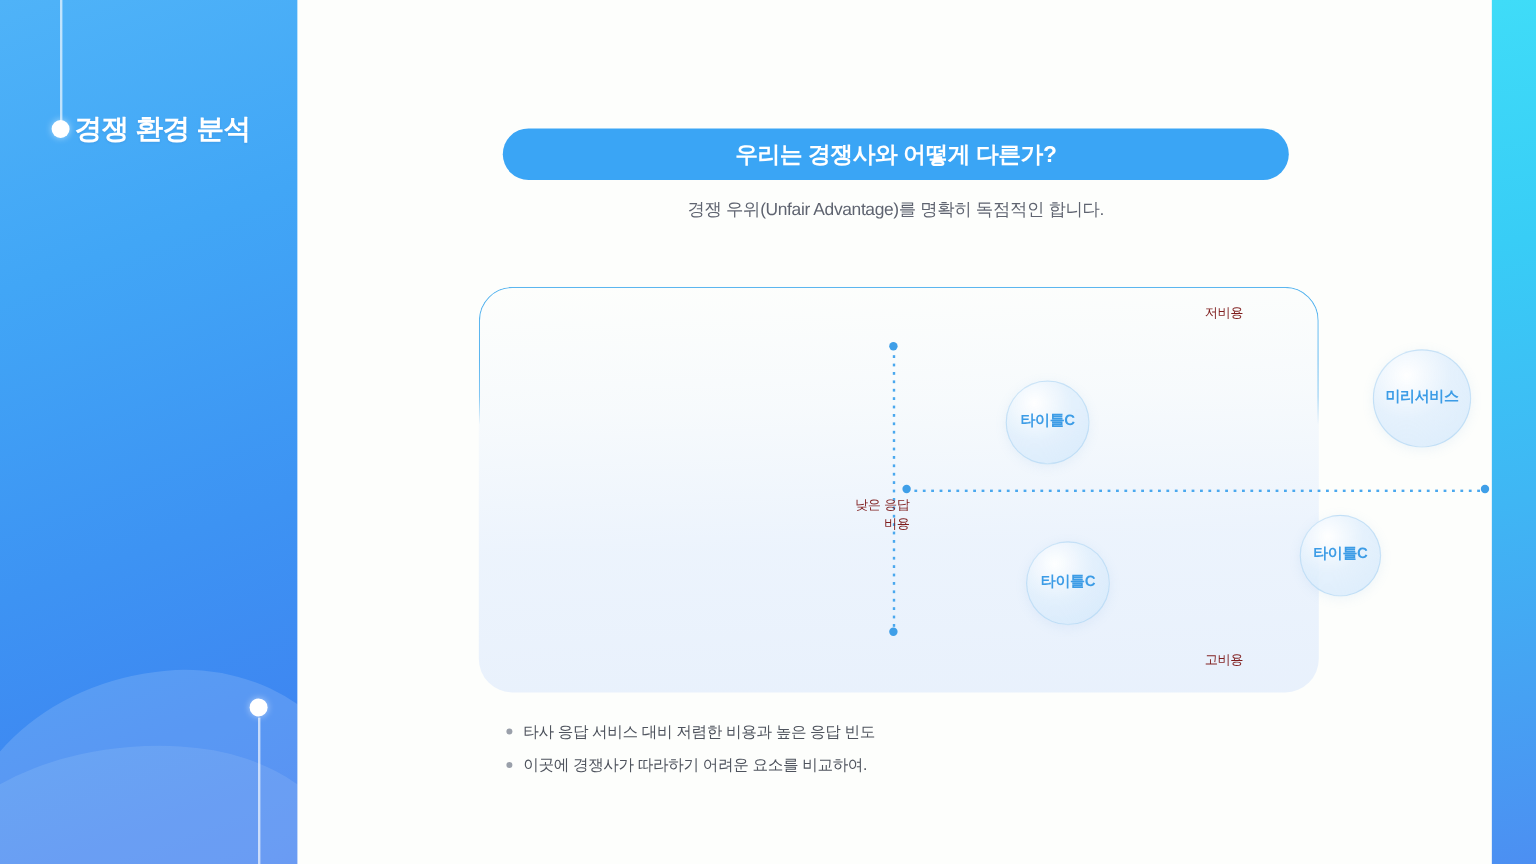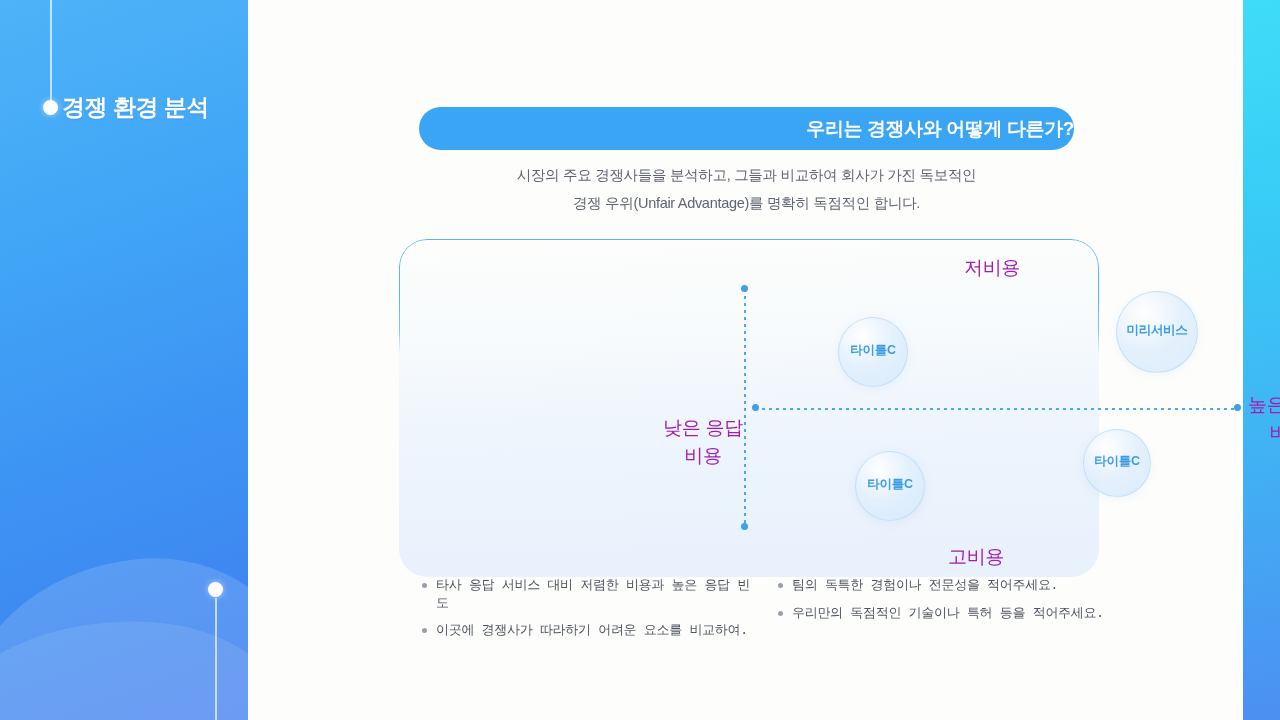--- a/index.html
+++ b/index.html
@@ -66,21 +66,21 @@
     background:linear-gradient(170deg,#3fdcf8 0%,#38cdf6 28%,#3fb6f4 58%,#4c8ff2 100%);
   }
 
   
   #main { position:absolute; left:248px; top:0; width:995px; height:720px; background:#fdfefc; }
 
   
   #title-pill {
     position:absolute; left:171px; top:107px; width:655px; height:43px;
     background:#3aa5f5; border-radius:22px;
-    display:flex; align-items:center; justify-content:flex-end;
+    display:flex; align-items:center; justify-content:center;
   }
   #title-text {
     color:#ffffff; font-size:19px; font-weight:bold; letter-spacing:-0.4px;
   }
 
   
   #subtitle {
     position:absolute; left:171px; top:162px; width:655px;
     text-align:center; font-size:14.5px; line-height:1.9;
     color:#5f6470; letter-spacing:-0.3px;
@@ -115,48 +115,48 @@
   .axis-dot {
     position:absolute; width:7px; height:7px; border-radius:50%; background:#3f9fe8;
   }
   .axis-dot.top    { left:493px; top:285px; }
   .axis-dot.bottom { left:493px; top:523px; }
   .axis-dot.left   { left:504px; top:404px; }
   .axis-dot.right  { left:986px; top:404px; }
 
   
   .axis-label {
-    position:absolute; font-size:19px; color:#a21caf;
-    letter-spacing:-0.3px; text-align:center; line-height:1.45;
+    position:absolute; font-size:11px; color:#7f1d1d;
+    letter-spacing:-0.3px; text-align:right; line-height:1.45;
   }
   #lbl-top    { left:700px; top:254px; width:88px; }
-  #lbl-bottom { left:684px; top:543px; width:88px; }
+  #lbl-bottom { left:700px; top:543px; width:88px; }
   #lbl-left   { left:400px; top:414px; width:110px; }
   #lbl-right  { left:985px; top:391px; width:110px; }
 
   
   .bubble {
     position:absolute; border-radius:50%;
     background:radial-gradient(circle at 34% 26%, rgba(255,255,255,0.95) 0%, rgba(225,239,252,0.88) 46%, rgba(205,229,250,0.72) 100%);
     border:1px solid rgba(150,200,238,0.40);
     display:flex; align-items:center; justify-content:center;
     box-shadow:0 2px 10px rgba(120,170,220,0.12);
   }
   .bubble span {
     font-size:12.5px; font-weight:bold; color:#3c9ce6;
     letter-spacing:-0.3px; white-space:nowrap;
     transform:translateY(-2px);
   }
   #bub-0 { left:590px; top:317px; width:70px; height:70px; }
-  #bub-1 { left:868px; top:291px; width:82px; height:82px;font-family:Liberation Mono, monospace; }
+  #bub-1 { left:896px; top:291px; width:82px; height:82px;font-family:Liberation Mono, monospace; }
   #bub-2 { left:607px; top:451px; width:70px; height:70px; }
   #bub-3 { left:835px; top:429px; width:68px; height:68px; }
 
   
-  .bullet-col { position:absolute; top:577px;font-family:Liberation Mono, monospace; }
+  .bullet-col { position:absolute; top:601px; }
   #col-left  { left:174px; width:330px; }
   #col-right { left:530px; width:330px; }
   .bullet-item {
     display:flex; align-items:flex-start; gap:9px;
     margin-bottom:10px; font-size:13px; color:#4e535d; letter-spacing:-0.3px;
     line-height:1.35;
   }
   .bullet-dot {
     width:5px; height:5px; border-radius:50%; background:#9aa0aa;
     flex:0 0 5px; margin-top:6px;
@@ -181,21 +181,20 @@
 
   <div id="right-strip"></div>
 
   <div id="main">
 
     <div id="title-pill">
       <span id="title-text">우리는 경쟁사와 어떻게 다른가?</span>
     </div>
 
     <div id="subtitle">
-      <div>시장의 주요 경쟁사들을 분석하고, 그들과 비교하여 회사가 가진 독보적인</div>
       <div>경쟁 우위(Unfair Advantage)를 명확히 독점적인 합니다.</div>
     </div>
 
     <div id="quad-card"></div>
     <div id="quad-border"></div>
 
     <div class="axis-v"></div>
     <div class="axis-h"></div>
     <div class="axis-dot top"></div>
     <div class="axis-dot bottom"></div>
@@ -230,25 +229,15 @@
       <div class="bullet-item">
         <span class="bullet-dot"></span>
         <span>타사 응답 서비스 대비 저렴한 비용과 높은 응답 빈도</span>
       </div>
       <div class="bullet-item">
         <span class="bullet-dot"></span>
         <span>이곳에 경쟁사가 따라하기 어려운 요소를 비교하여.</span>
       </div>
     </div>
 
-    <div class="bullet-col" id="col-right">
-      <div class="bullet-item">
-        <span class="bullet-dot"></span>
-        <span>팀의 독특한 경험이나 전문성을 적어주세요.</span>
-      </div>
-      <div class="bullet-item">
-        <span class="bullet-dot"></span>
-        <span>우리만의 독점적인 기술이나 특허 등을 적어주세요.</span>
-      </div>
-    </div>
 
   </div>
 </div>
 
 </body></html>

